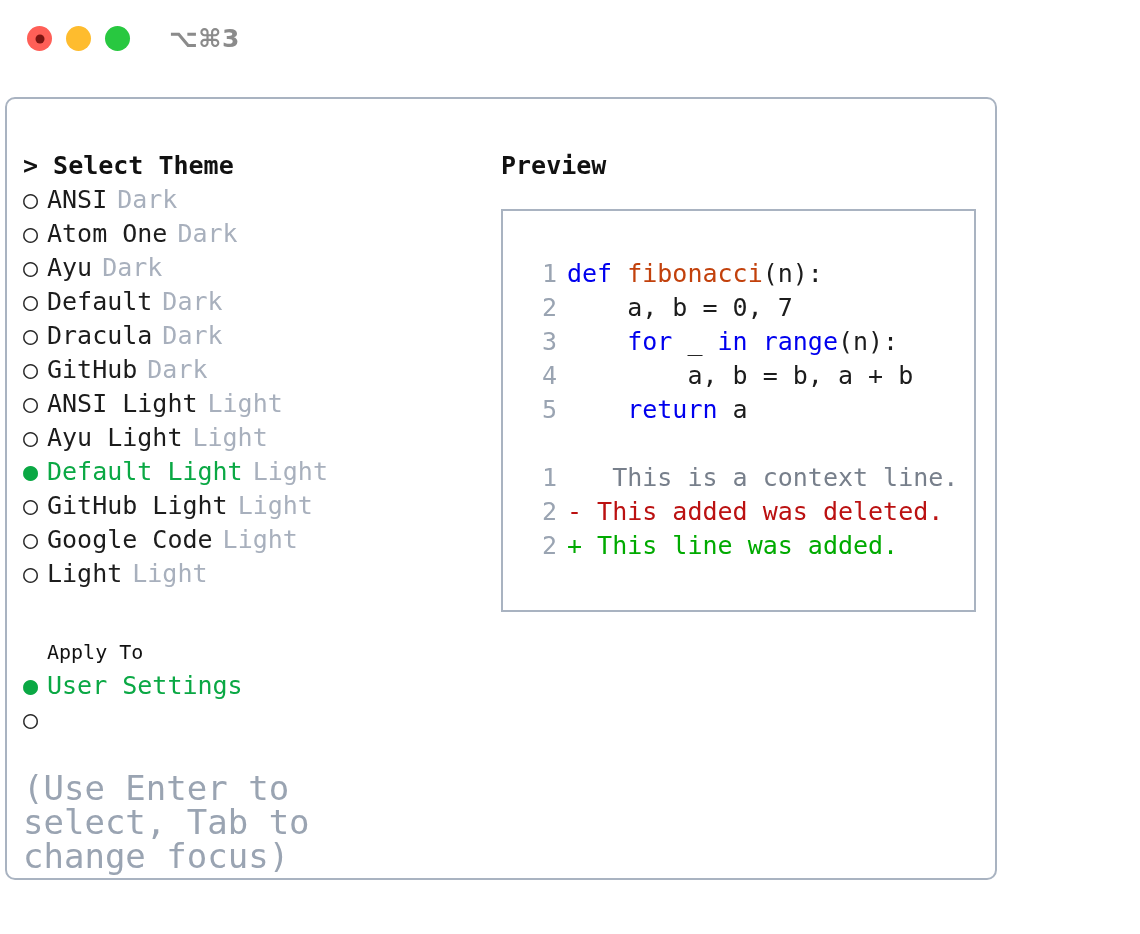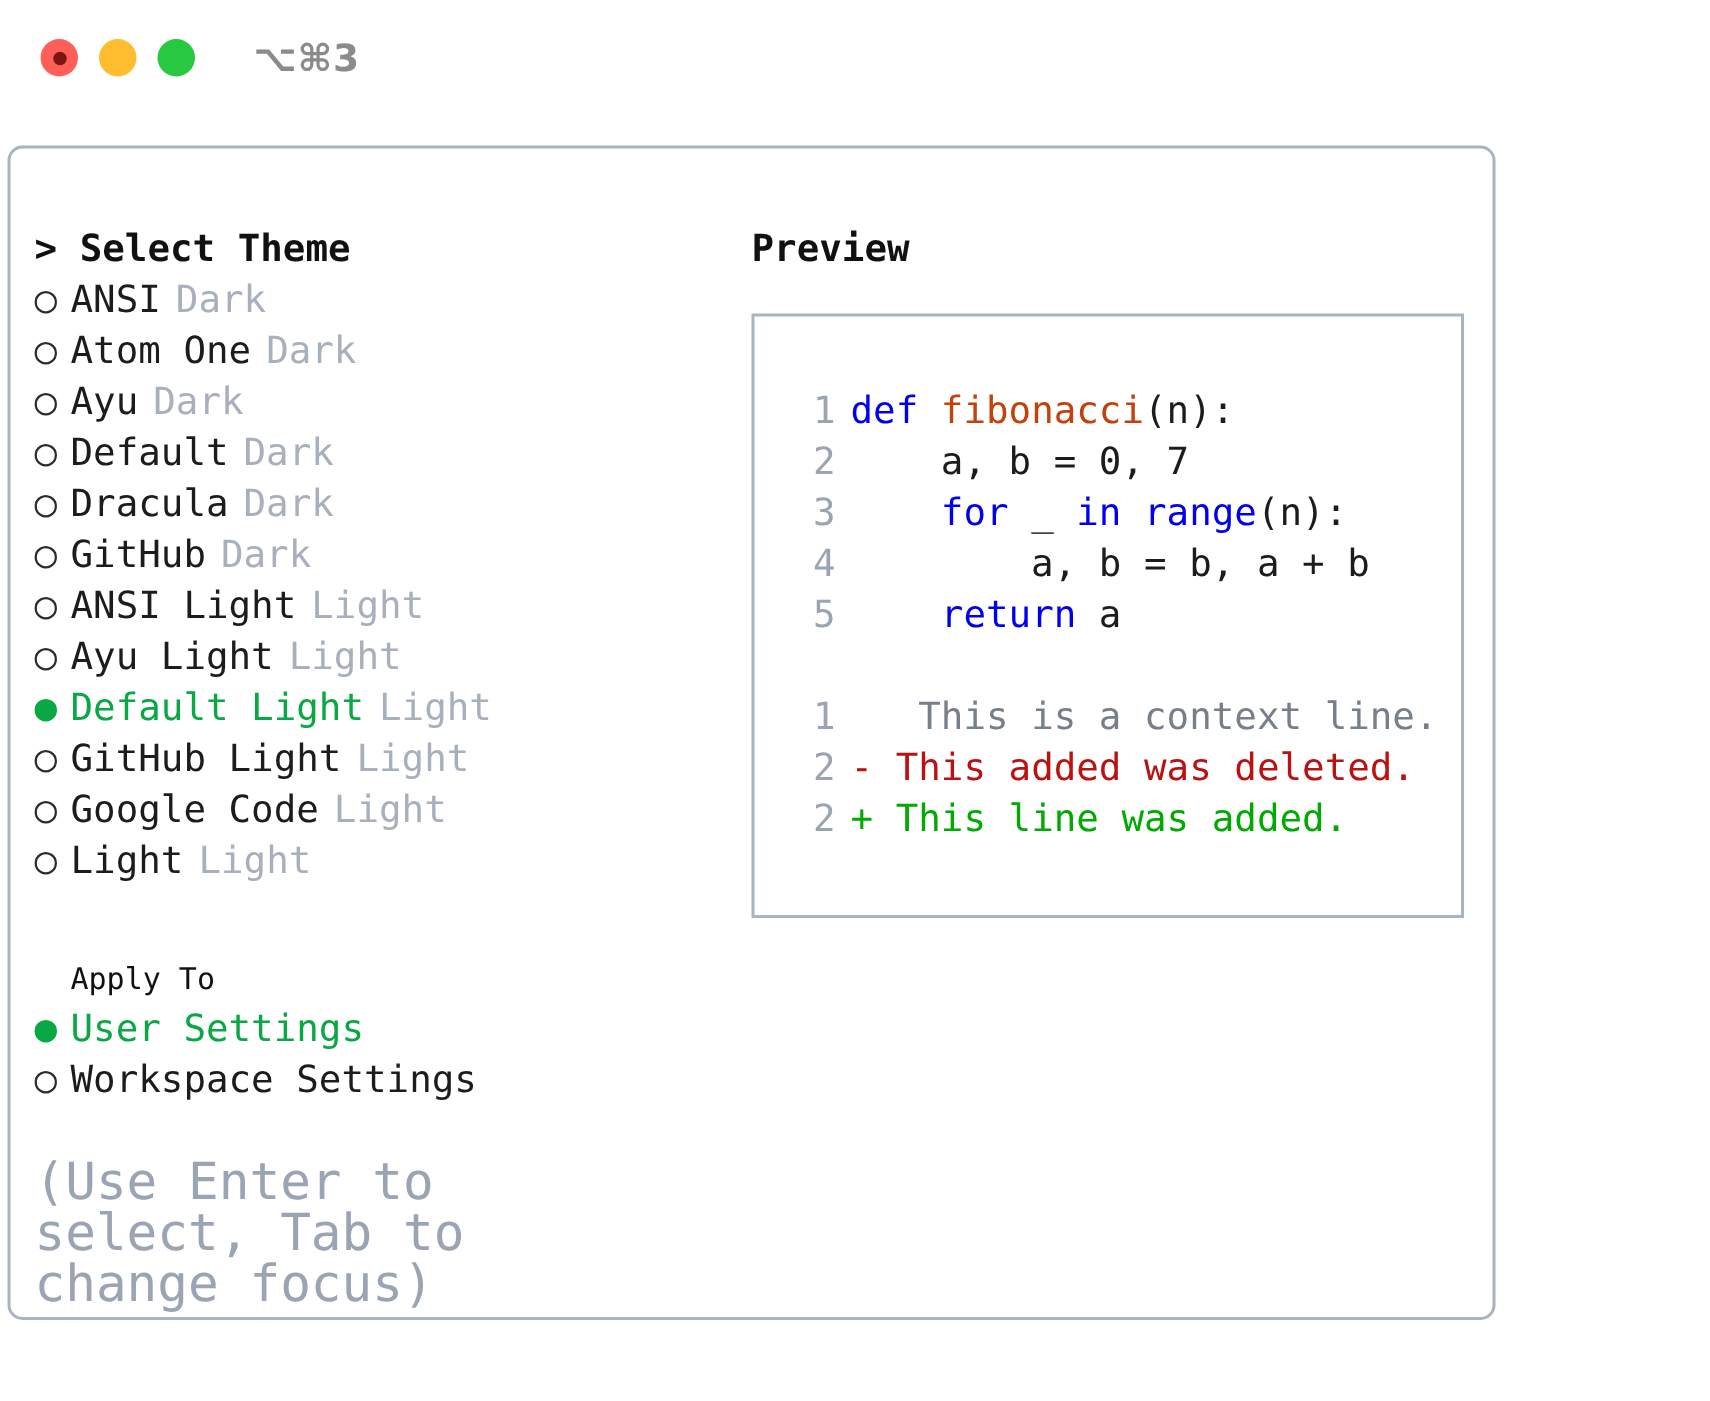--- a/index.html
+++ b/index.html
@@ -219,21 +219,21 @@
           <div class="opt"><span class="marker circle">○</span><span class="name">GitHub Light</span><span class="tag">Light</span></div>
           <div class="opt"><span class="marker circle">○</span><span class="name">Google Code</span><span class="tag">Light</span></div>
           <div class="opt"><span class="marker circle">○</span><span class="name">Light</span><span class="tag">Light</span></div>
         </div>
 
       <div class="spacer-lg"></div>
 
       <div class="apply-head">Apply To</div>
       <div class="opt-list" id="apply-options">
           <div class="opt"><span class="marker dot">●</span><span class="name sel">User Settings</span></div>
-          <div class="opt"><span class="marker circle">○</span><span class="name">Workspace Settings</span></div>
+          <div class="opt"><span class="marker circle">○</span></div>
         </div>
 
       <div class="spacer-sm"></div>
 
       <div class="hint">(Use Enter to select, Tab to change focus)</div>
     </div>
 
     <div class="right-col">
       <div class="preview-head">Preview</div>
       <div class="preview-box">

